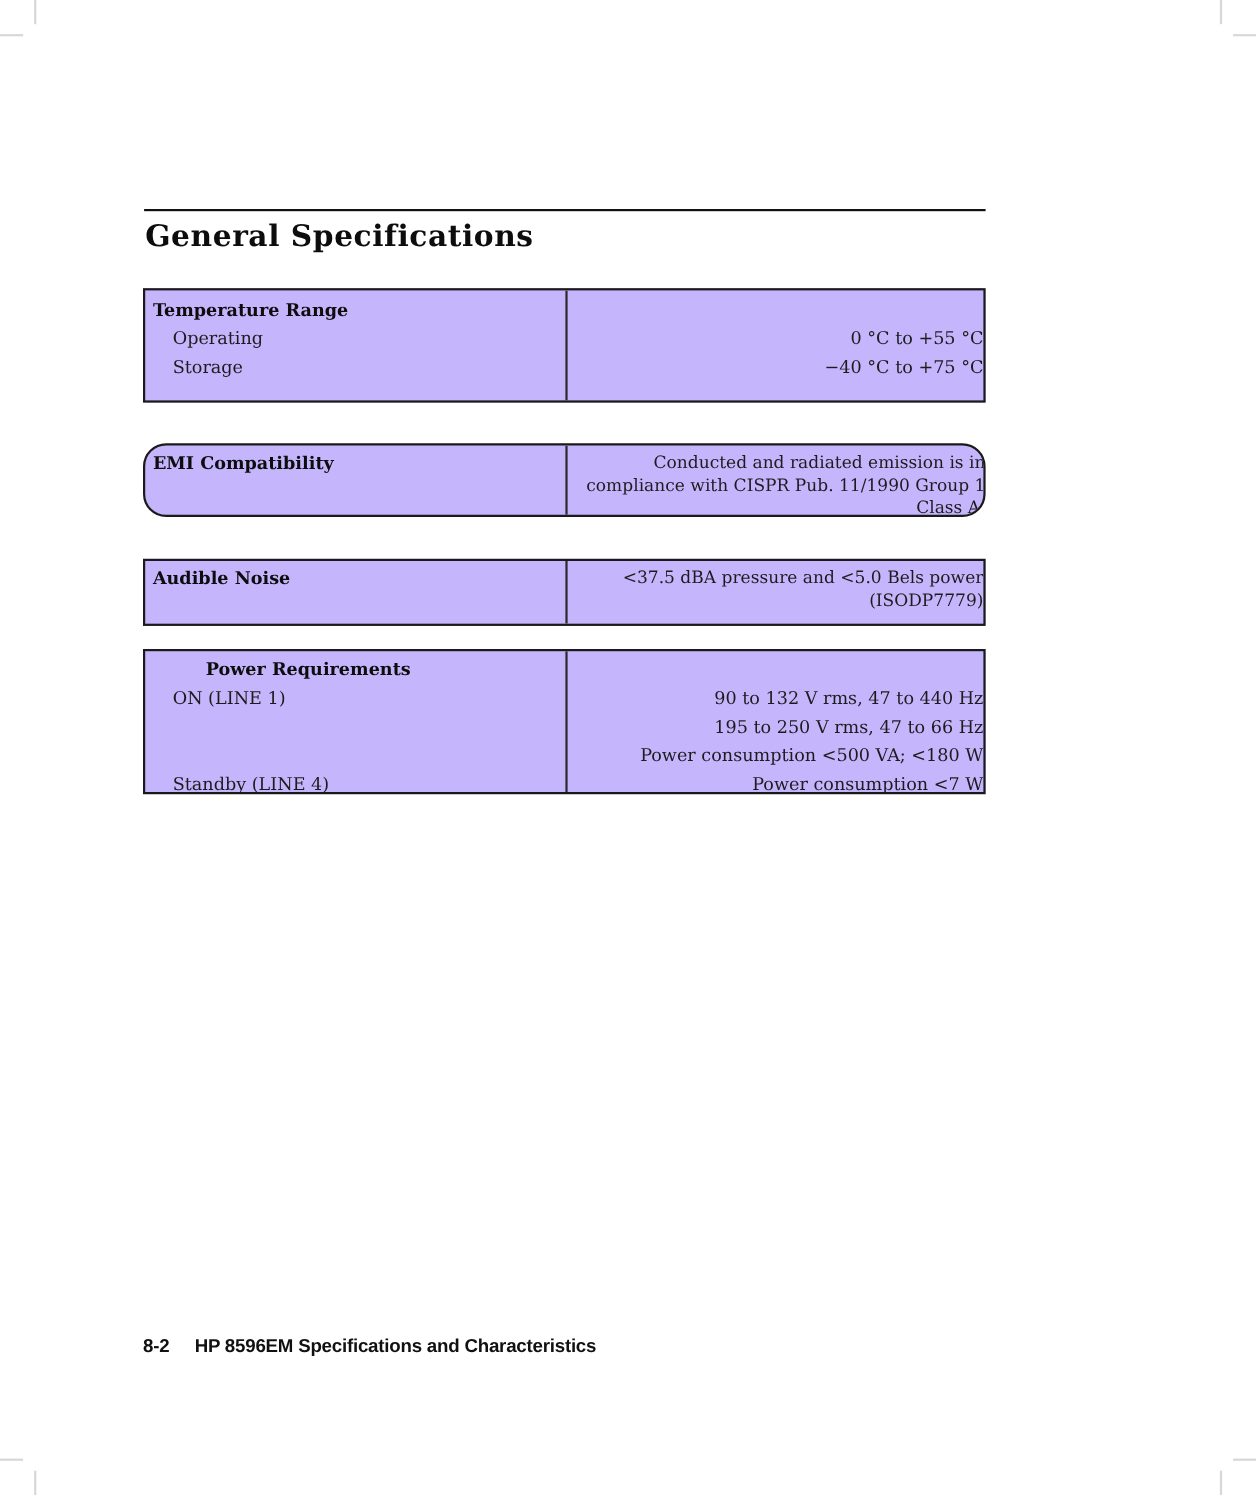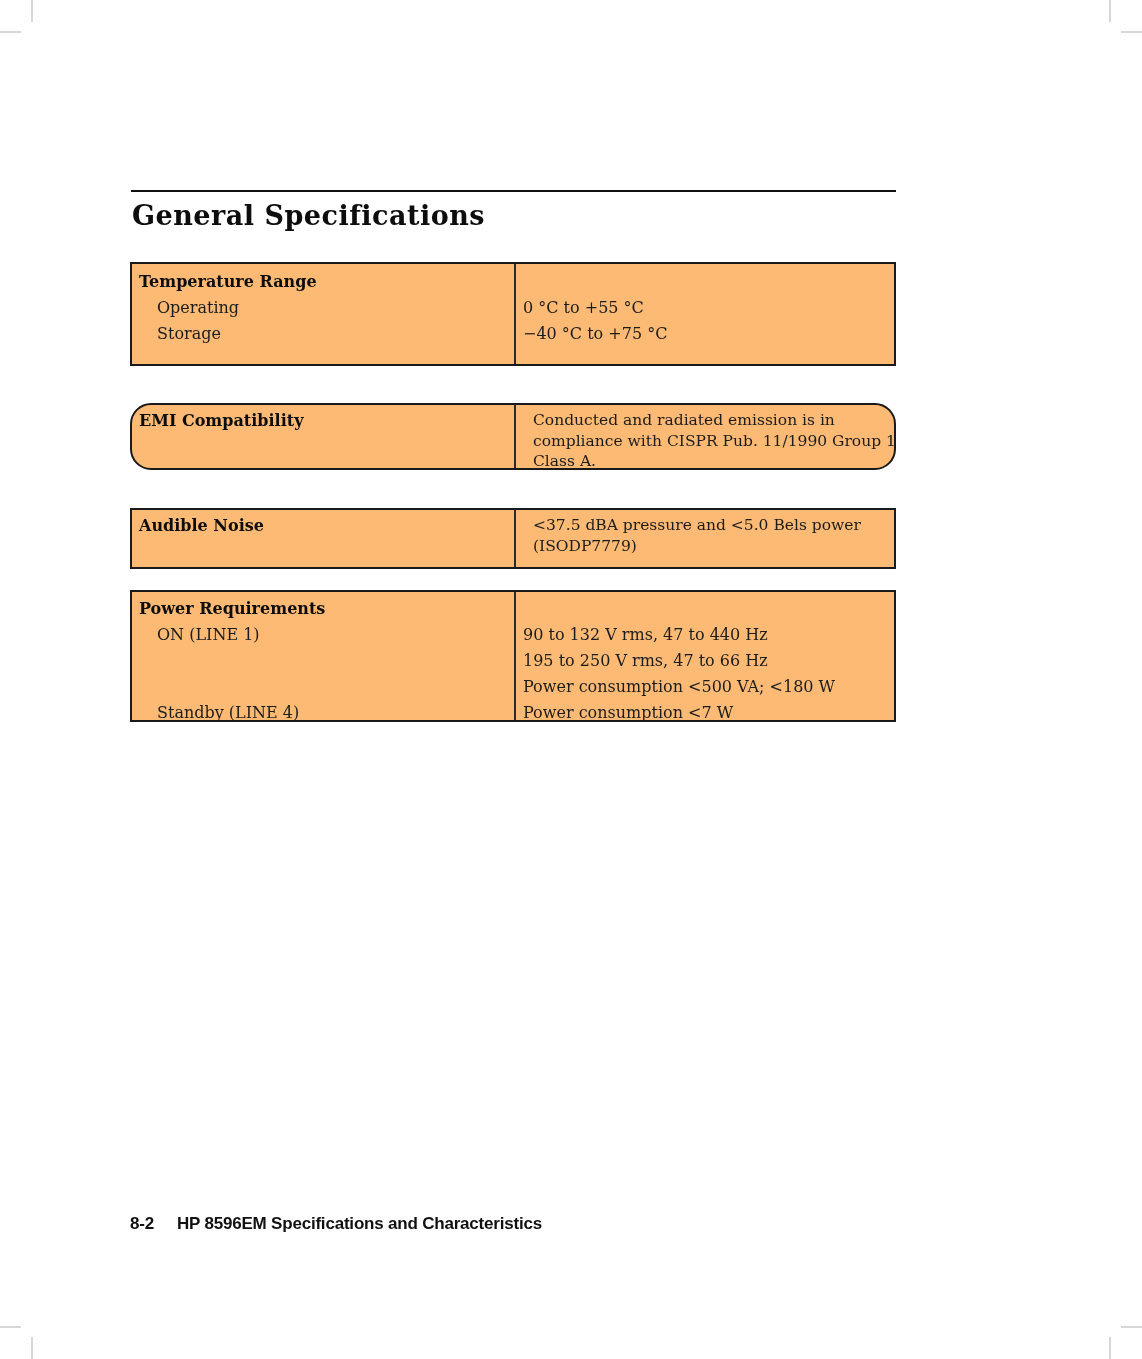--- a/index.html
+++ b/index.html
@@ -30,32 +30,32 @@
     color: #0d0d0d;
     white-space: nowrap;
   }
   
   .spec-table {
     position: absolute;
     left: 130px;
     width: 766px;
     border: 2px solid #1a1a1a;
     box-sizing: border-box;
-    background: #fdba74;
+    background: #c4b5fd;
     overflow: hidden;
   }
   .spec-table .divider {
     position: absolute;
     left: 382px; top: 0; bottom: 0;
     width: 1.5px;
     background: #2a2a2a;
   }
   .trow { display: flex; line-height: 26px; font-size: 16px; }
   .tcell-left  { width: 382px; box-sizing: border-box; padding-left: 7px; flex: none; }
-  .tcell-right { flex: 1; box-sizing: border-box; padding-left: 9px; }
+  .tcell-right { flex: 1; box-sizing: border-box; padding-left: 9px; text-align: right; }
   .theader { font-weight: bold; color: #0d0d0d; }
   .indent { padding-left: 25px; }
   .vlines { font-size: 15.5px; line-height: 20.5px; margin-left: 10px; }
   .vlines .vline { white-space: nowrap; }
   .pad-top { padding-top: 5px; }
   
   .footer {
     position: absolute;
     left: 130px; top: 1214px;
     display: flex;
@@ -119,21 +119,21 @@
       <div class="tcell-left theader" style="line-height:21px;">Audible Noise</div>
       <div class="tcell-right vlines">
         <div class="vline">&lt;37.5 dBA pressure and &lt;5.0 Bels power</div>
         <div class="vline">(ISODP7779)</div>
       </div>
     </div>
   </div>
 
   <div class="spec-table" style="top:590px; height:132px;">
     <div class="divider"></div>
-    <div class="trow" style="padding-top:4px;">
+    <div class="trow" style="padding-top:4px;padding-left:48px;">
       <div class="tcell-left theader">Power Requirements</div>
       <div class="tcell-right"></div>
     </div>
     <div class="trow">
       <div class="tcell-left indent">ON (LINE 1)</div>
       <div class="tcell-right">90 to 132 V rms, 47 to 440 Hz</div>
     </div>
     <div class="trow">
       <div class="tcell-left indent"></div>
       <div class="tcell-right">195 to 250 V rms, 47 to 66 Hz</div>

